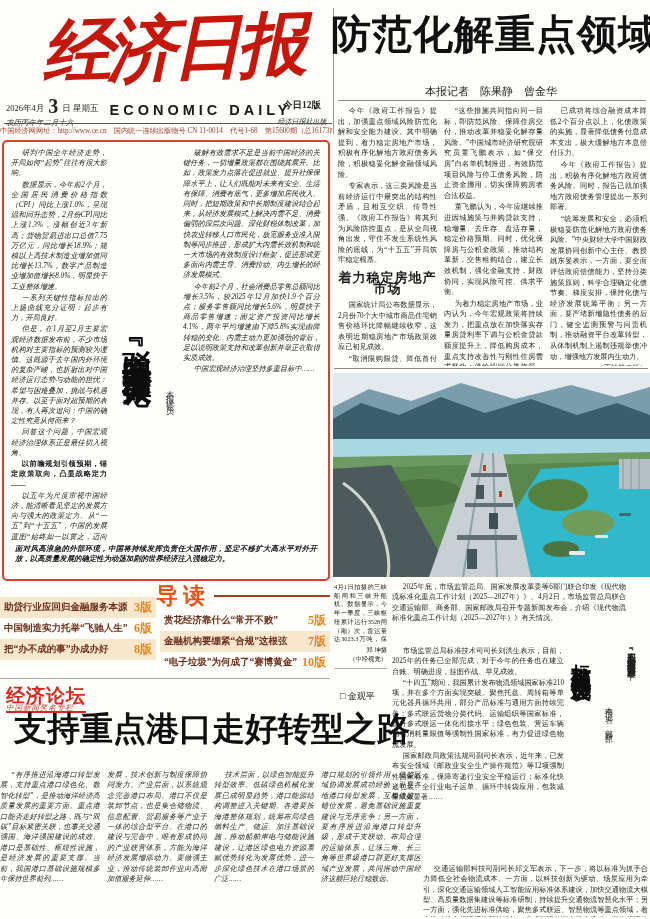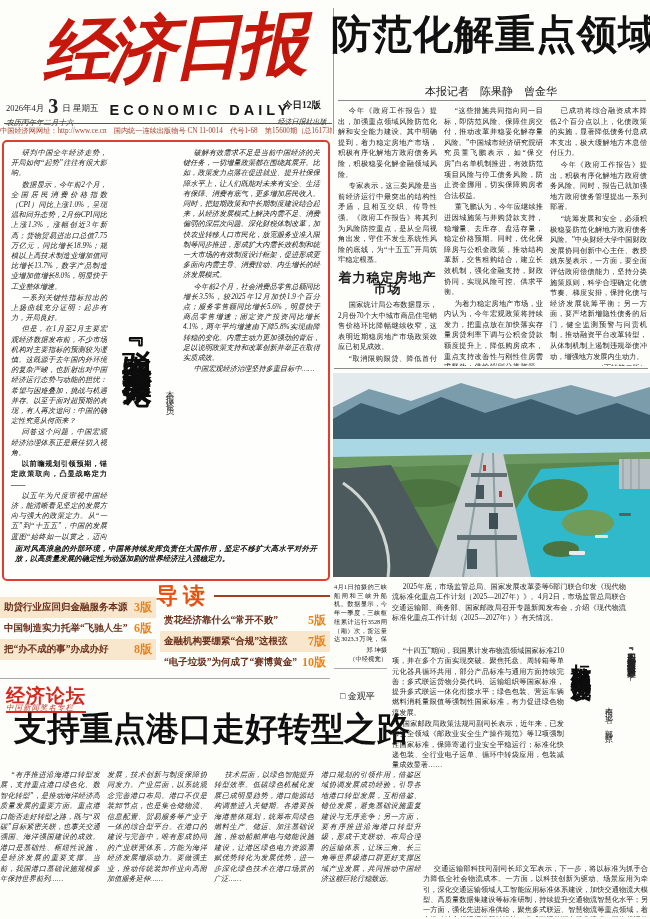--- a/index.html
+++ b/index.html
@@ -287,20 +287,21 @@
     <p>技术层面，以绿色智能提升转型效率。低碳绿色机械化发展已成明显趋势，港口能源结构调整进入关键期。各港要按海港整体规划，统筹布局绿色燃料生产、储运、加注基础设施，推动船舶岸电与储能设施建设，让港区绿色电力资源禀赋优势转化为发展优势，进一步深化绿色技术在港口场景的广泛……</p>
   </div>
   <div class="forum-col" style="left:321px;">
     <p style="text-indent:0;">港口规划的引领作用，借鉴区域协调发展成功经验，引导各地港口转型发展，互相借鉴、错位发展，避免基础设施重复建设与无序竞争；另一方面，要有序推进沿海港口转型升级，形成干支联动、布局合理的运输体系，让珠三角、长三角等世界级港口群更好支撑区域产业发展，共同推动中国经济这艘巨轮行稳致远。</p>
   </div>
 
   <div class="std-text std-pA">
     <p>2025年底，市场监管总局、国家发展改革委等6部门联合印发《现代物流标准化重点工作计划（2025—2027年）》。4月2日，市场监管总局联合交通运输部、商务部、国家邮政局召开专题新闻发布会，介绍《现代物流标准化重点工作计划（2025—2027年）》有关情况。</p>
   </div>
   <div class="std-text std-pB">
+    <p>市场监管总局标准技术司司长刘洪生表示，目前，2025年的任务已全部完成，对于今年的任务也在建立台账、明确进度，挂图作战、早见成效。</p>
     <p>“十四五”期间，我国累计发布物流领域国家标准210项，并在多个方面实现突破。聚焦托盘、周转箱等单元化器具循环共用，部分产品标准与通用方面持续完善；多式联运货物分类代码、运输组织等国家标准，提升多式联运一体化衔接水平；绿色包装、营运车辆燃料消耗量限值等强制性国家标准，有力促进绿色物流发展。</p>
     <p>国家邮政局政策法规司副司长表示，近年来，已发布安全领域《邮政业安全生产操作规范》等12项强制性国家标准，保障寄递行业安全平稳运行；标准化快递包装、全行业电子运单、循环中转袋应用，包装减量成效显著……</p>
   </div>
   <div class="abs std-headline">
     <span>标准引领现代物流建设</span>
   </div>
   <div class="abs std-byline">
     <span>本报记者　郭静原</span>
   </div>
   <div class="abs std-kicker">

